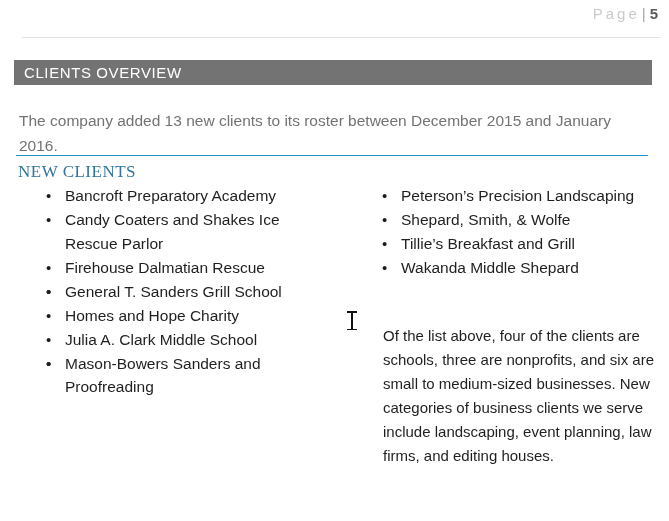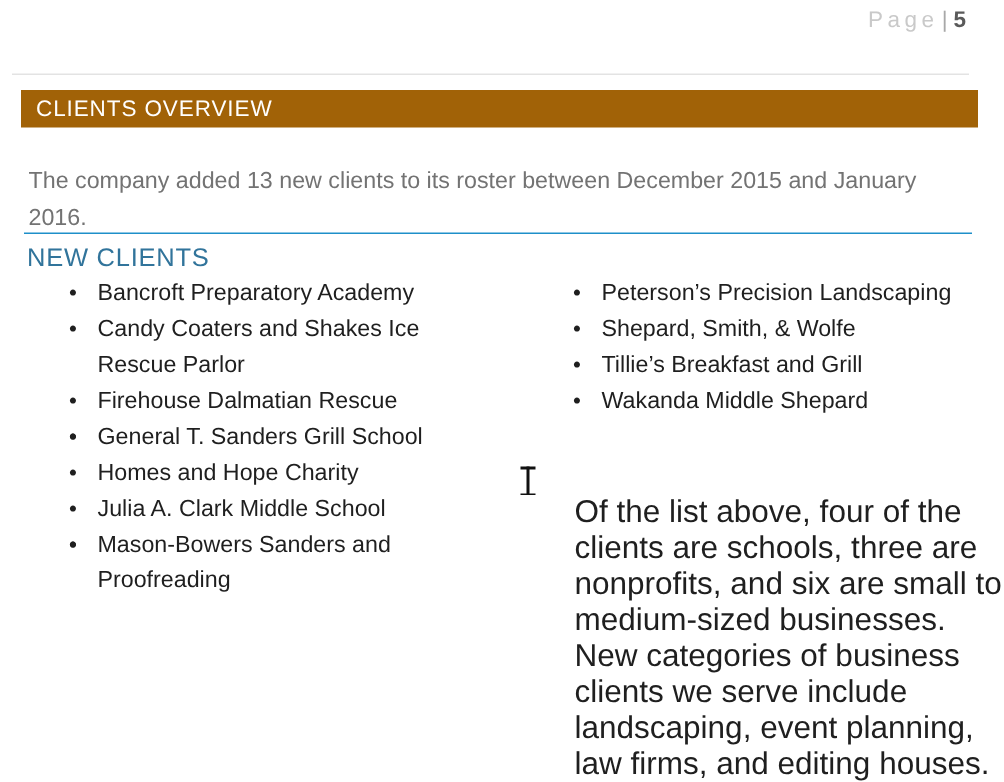--- a/index.html
+++ b/index.html
@@ -13,24 +13,24 @@
     position: relative;
     overflow: hidden;
     font-family: "Liberation Sans", sans-serif;
     color: #1a1a1a;
     -webkit-font-smoothing: antialiased;
   }
 
   
   .page-header {
     position: absolute;
-    left: 8px;
+    left: 22px;
     top: 0px;
     width: 638px;
-    height: 50px;
+    height: 38px;
     border-bottom: 1px solid #e3e3e3;
     box-sizing: border-box;
   }
   .page-header-inner {
     position: absolute;
     right: 2px;
     top: 5px;
     display: flex;
     align-items: baseline;
     white-space: nowrap;
@@ -53,21 +53,21 @@
     font-weight: bold;
   }
 
   
   .section-banner {
     position: absolute;
     left: 14px;
     top: 60px;
     width: 638px;
     height: 25px;
-    background: #a16207;
+    background: #737373;
     box-sizing: border-box;
   }
   .section-banner-label {
     position: absolute;
     left: 10px;
     top: 3px;
     font-size: 15px;
     color: #ffffff;
     letter-spacing: 0.6px;
     line-height: 19px;
@@ -96,20 +96,21 @@
   }
   .subhead-title {
     position: absolute;
     left: 18px;
     top: 161px;
     font-size: 17px;
     color: #31749b;
     letter-spacing: 0.5px;
     line-height: 22px;
     white-space: nowrap;
+    font-family: Liberation Serif, serif;
   }
 
   
   .columns {
     position: absolute;
     left: 0;
     top: 184px;
     width: 669px;
   }
   .col {
@@ -140,21 +141,21 @@
     line-height: 23.5px;
     color: #1f1f1f;
   }
 
   
   .note-paragraph {
     position: absolute;
     left: 366px;
     top: 309px;
     width: 285px;
-    font-size: 21px;
+    font-size: 15px;
     line-height: 24px;
     color: #1f1f1f;
     padding-left: 17px;
     box-sizing: content-box;
     text-indent: 0;
   }
 
   
   .text-cursor {
     position: absolute;

